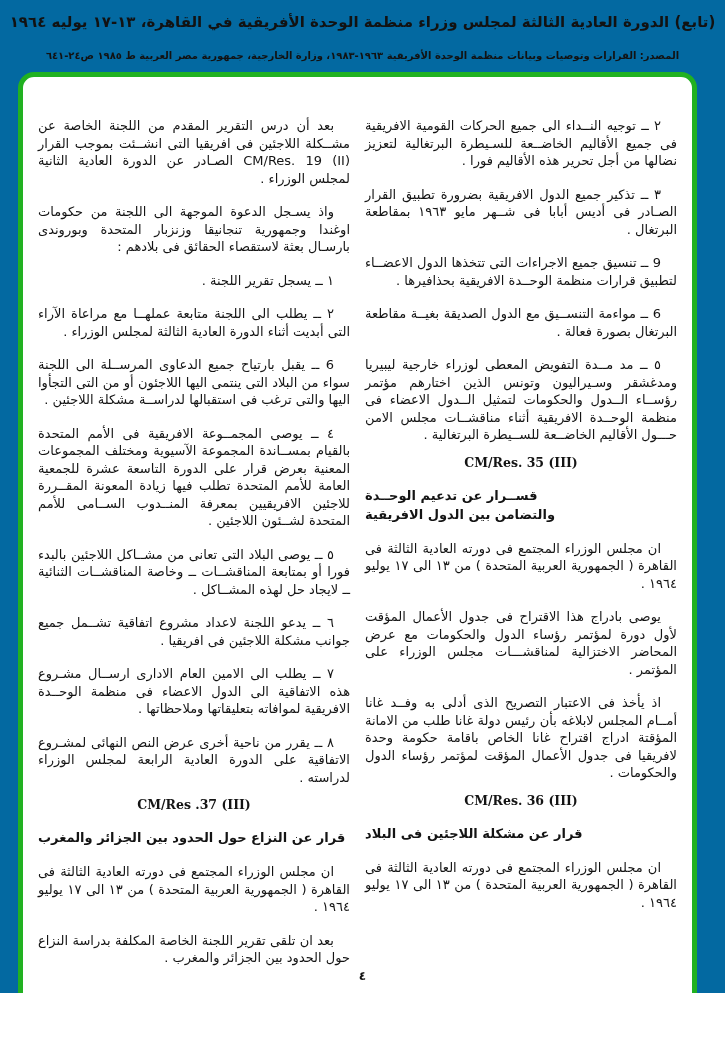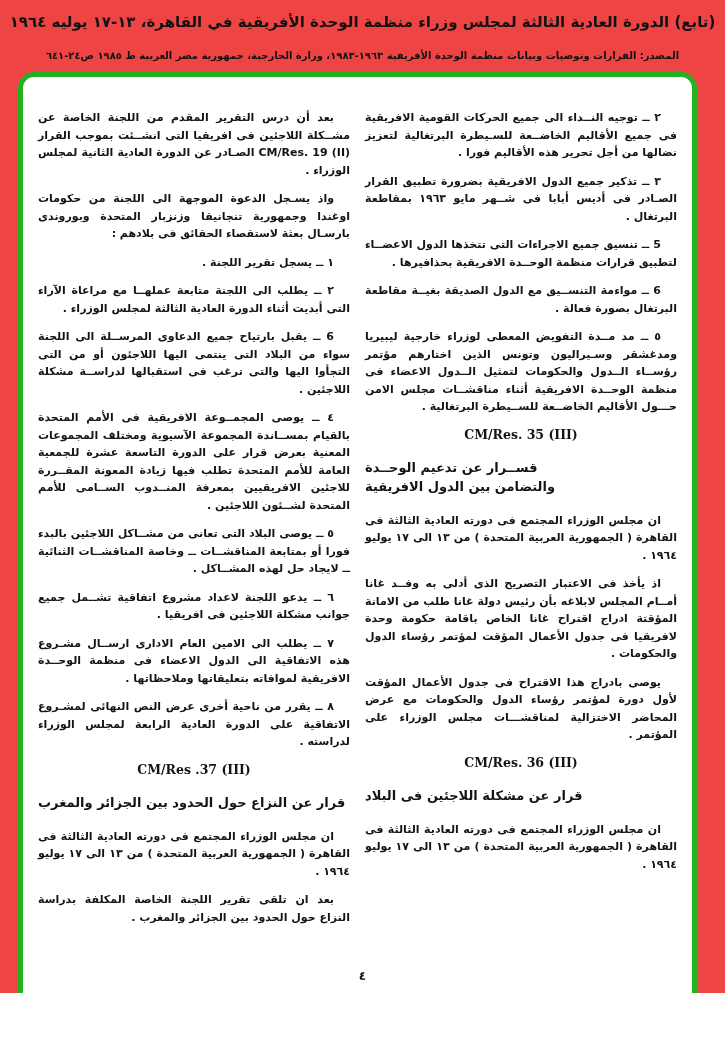--- a/index.html
+++ b/index.html
@@ -1,28 +1,28 @@
 <!DOCTYPE html>
 <html lang="ar"><head>
 <meta charset="utf-8">
 <style>
   html,body{margin:0;padding:0;background:#ffffff;}
-  .page{position:relative;width:725px;height:993px;background:#ef4444;overflow:hidden;
+  .page{position:relative;width:725px;height:993px;background:#0369a1;overflow:hidden;
         font-family:"DejaVu Sans",sans-serif;color:#141414;}
   .header{position:absolute;top:13px;left:0;right:0;text-align:center;direction:rtl;}
   .title{font-size:15px;font-weight:bold;letter-spacing:0;color:#121212;}
   .source{font-size:10px;font-weight:bold;margin-top:19px;color:#121212;}
   .frame{position:absolute;left:18px;top:72px;width:679px;height:948px;
          border:5px solid #21b121;border-radius:16px;box-sizing:border-box;
          background:#ffffff;overflow:hidden;}
   .content{display:flex;direction:rtl;gap:15px;padding:24px 15px 10px 15px;box-sizing:border-box;
            width:100%;height:100%;overflow:hidden;}
   .col{flex:1 1 0;min-width:0;}
   .para{direction:rtl;text-align:justify;text-indent:16px;
-        font-size:11px;font-weight:bold;line-height:17.5px;margin:8px 0 11px 0;}
+        font-size:13px;font-weight:normal;line-height:17.5px;margin:16px 0 11px 0;}
   .res{direction:ltr;text-align:center;font-family:"DejaVu Serif","Liberation Serif",serif;
        font-size:12.5px;font-weight:bold;margin:7px 0 16px 0;}
   .heading{direction:rtl;text-align:left;font-size:13px;font-weight:bold;
            line-height:19px;margin:2px 0 16px 0;white-space:pre-line;}
   .pagenum{position:absolute;bottom:10px;left:0;right:0;text-align:center;
            font-size:12px;font-weight:bold;color:#121212;}
 </style>
 </head>
 <body>
 
@@ -32,29 +32,29 @@
     <div class="title">(تابع)  الدورة العادية الثالثة لمجلس وزراء منظمة الوحدة الأفريقية في القاهرة، ١٣-١٧ يوليه ١٩٦٤</div>
     <div class="source">المصدر: القرارات وتوصيات وبيانات منظمة الوحدة الأفريقية ١٩٦٣-١٩٨٣، وزارة الخارجية، جمهورية مصر العربية ط ١٩٨٥ ص٢٤-٦٤١</div>
   </div>
 
   <div class="frame">
     <div class="content">
 
       <div class="col">
         <div class="para">٢ ــ توجيه النــداء الى جميع الحركات القومية الافريقية فى جميع الأقاليم الخاضــعة للسـيطرة البرتغالية لتعزيز نضالها من أجل تحرير هذه الأقاليم فورا .</div>
         <div class="para">٣ ــ تذكير جميع الدول الافريقية بضرورة تطبيق القرار الصـادر فى أديس أبابا فى شــهر مايو ١٩٦٣ بمقاطعة البرتغال .</div>
-        <div class="para">5 ــ تنسيق جميع الاجراءات التى تتخذها الدول الاعضــاء لتطبيق قرارات منظمة الوحــدة الافريقية بحذافيرها .</div>
+        <div class="para">9 ــ تنسيق جميع الاجراءات التى تتخذها الدول الاعضــاء لتطبيق قرارات منظمة الوحــدة الافريقية بحذافيرها .</div>
         <div class="para">6 ــ مواءمة التنســيق مع الدول الصديقة بغيــة مقاطعة البرتغال بصورة فعالة .</div>
         <div class="para">٥ ــ مد مــدة التفويض المعطى لوزراء خارجية ليبيريا ومدغشقر وسـيراليون وتونس الذين اختارهم مؤتمر رؤســاء الــدول والحكومات لتمثيل الــدول الاعضاء فى منظمة الوحــدة الافريقية أثناء مناقشــات مجلس الامن حـــول الأقاليم الخاضــعة للســيطرة البرتغالية .</div>
         <div class="res">CM/Res. 35 (III)</div>
         <div class="heading">قســرار عن تدعيم الوحــدة
 والتضامن بين الدول الافريقية</div>
         <div class="para">ان مجلس الوزراء المجتمع فى دورته العادية الثالثة فى القاهرة ( الجمهورية العربية المتحدة ) من ١٣ الى ١٧ يوليو ١٩٦٤ .</div>
+        <div class="para">يوصى بادراج هذا الاقتراح فى جدول الأعمال المؤقت لأول دورة لمؤتمر رؤساء الدول والحكومات مع عرض المحاضر الاختزالية لمناقشـــات مجلس الوزراء على المؤتمر .</div>
         <div class="para">اذ يأخذ فى الاعتبار التصريح الذى أدلى به وفــد غانا أمــام المجلس لابلاغه بأن رئيس دولة غانا طلب من الامانة المؤقتة ادراج اقتراح غانا الخاص باقامة حكومة وحدة لافريقيا فى جدول الأعمال المؤقت لمؤتمر رؤساء الدول والحكومات .</div>
-        <div class="para">يوصى بادراج هذا الاقتراح فى جدول الأعمال المؤقت لأول دورة لمؤتمر رؤساء الدول والحكومات مع عرض المحاضر الاختزالية لمناقشـــات مجلس الوزراء على المؤتمر .</div>
         <div class="res">CM/Res. 36 (III)</div>
         <div class="heading">قرار عن مشكلة اللاجئين فى البلاد</div>
         <div class="para">ان مجلس الوزراء المجتمع فى دورته العادية الثالثة فى القاهرة ( الجمهورية العربية المتحدة ) من ١٣ الى ١٧ يوليو ١٩٦٤ .</div>
       </div>
 
       <div class="col">
         <div class="para">بعد أن درس التقرير المقدم من اللجنة الخاصة عن مشــكلة اللاجئين فى افريقيا التى انشــئت بموجب القرار CM/Res. 19 (II) الصـادر عن الدورة العادية الثانية لمجلس الوزراء .</div>
         <div class="para">واذ يسـجل الدعوة الموجهة الى اللجنة من حكومات اوغندا وجمهورية تنجانيقا وزنزبار المتحدة وبوروندى بارسـال بعثة لاستقصاء الحقائق فى بلادهم :</div>
         <div class="para">١ ــ يسجل تقرير اللجنة .</div>
         <div class="para">٢ ــ يطلب الى اللجنة متابعة عملهــا مع مراعاة الآراء التى أبديت أثناء الدورة العادية الثالثة لمجلس الوزراء .</div>

